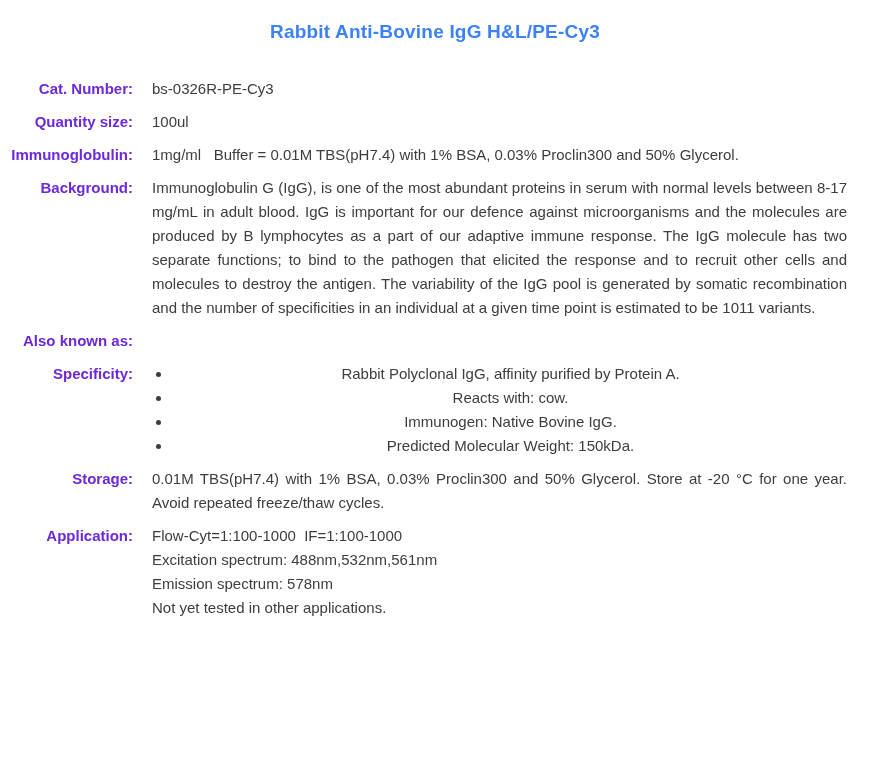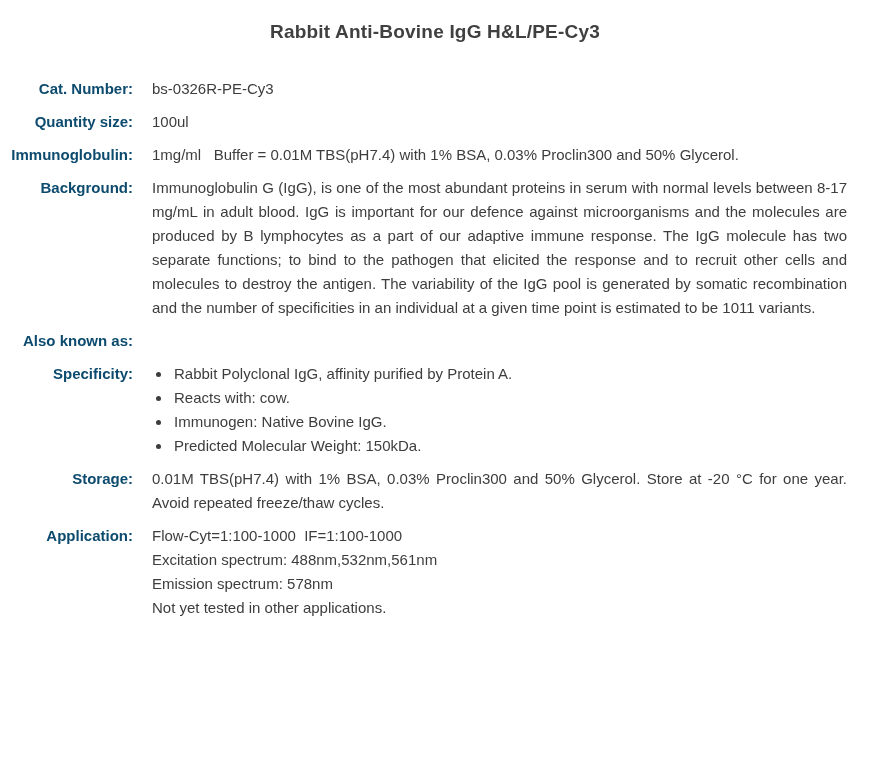--- a/index.html
+++ b/index.html
@@ -16,58 +16,59 @@
     color: #3d3d3d;
   }
   .doc {
     padding-top: 21px;
     width: 870px;
   }
   .title {
     margin: 0;
     font-size: 19px;
     font-weight: bold;
-    color: #404040;
+    color: #3b82f6;
     text-align: center;
     letter-spacing: 0.2px;
   }
   .row {
     display: flex;
     align-items: flex-start;
     margin-top: 9px;
     line-height: 24px;
   }
   .row-first {
     margin-top: 34px;
   }
   .label {
     flex: 0 0 133px;
     text-align: right;
     font-weight: bold;
-    color: #0c4a6e;
+    color: #6d28d9;
     white-space: nowrap;
   }
   .value {
     margin-left: 19px;
     width: 695px;
   }
   .justify {
     text-align: justify;
   }
   .pre {
     white-space: pre-wrap;
   }
   ul.bullets {
     margin: 0 0 0 19px;
     padding: 0 0 0 20px;
     width: 675px;
     list-style: disc outside;
   }
   ul.bullets li {
     padding-left: 2px;
+    text-align: center;
   }
   .lines > div {
     white-space: pre-wrap;
   }
 </style>
 </head>
 <body>
 
 <div class="doc">
 

